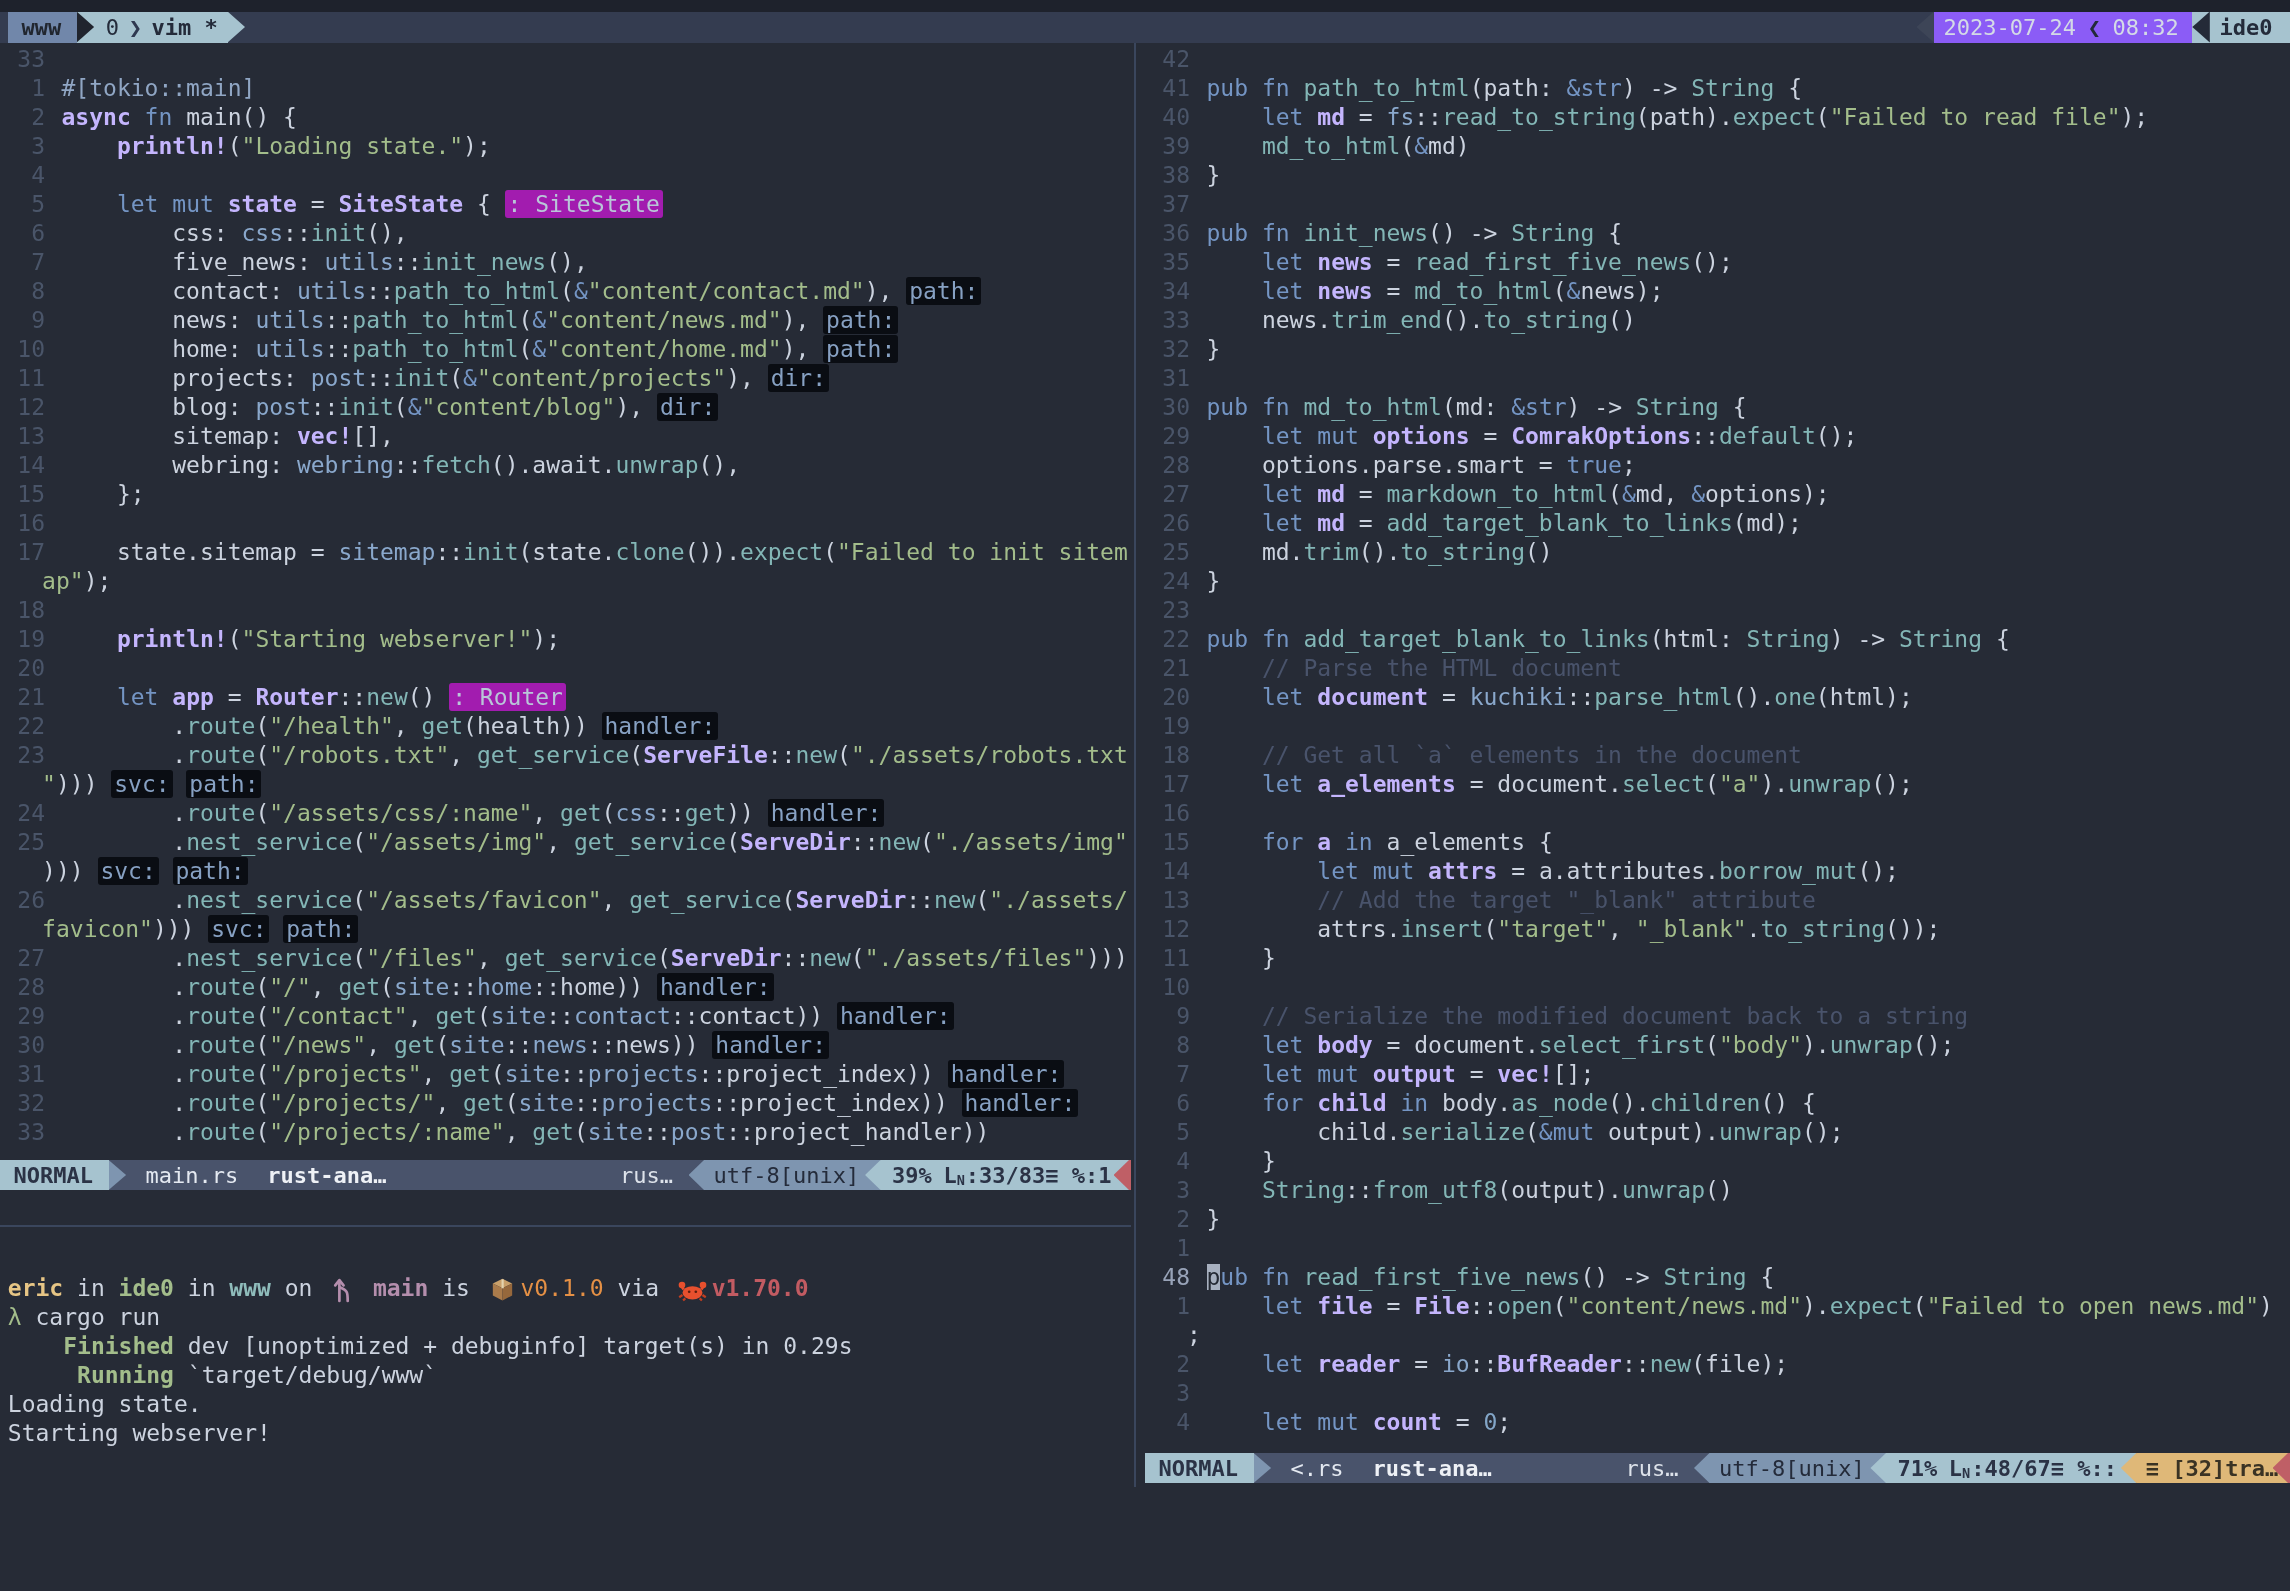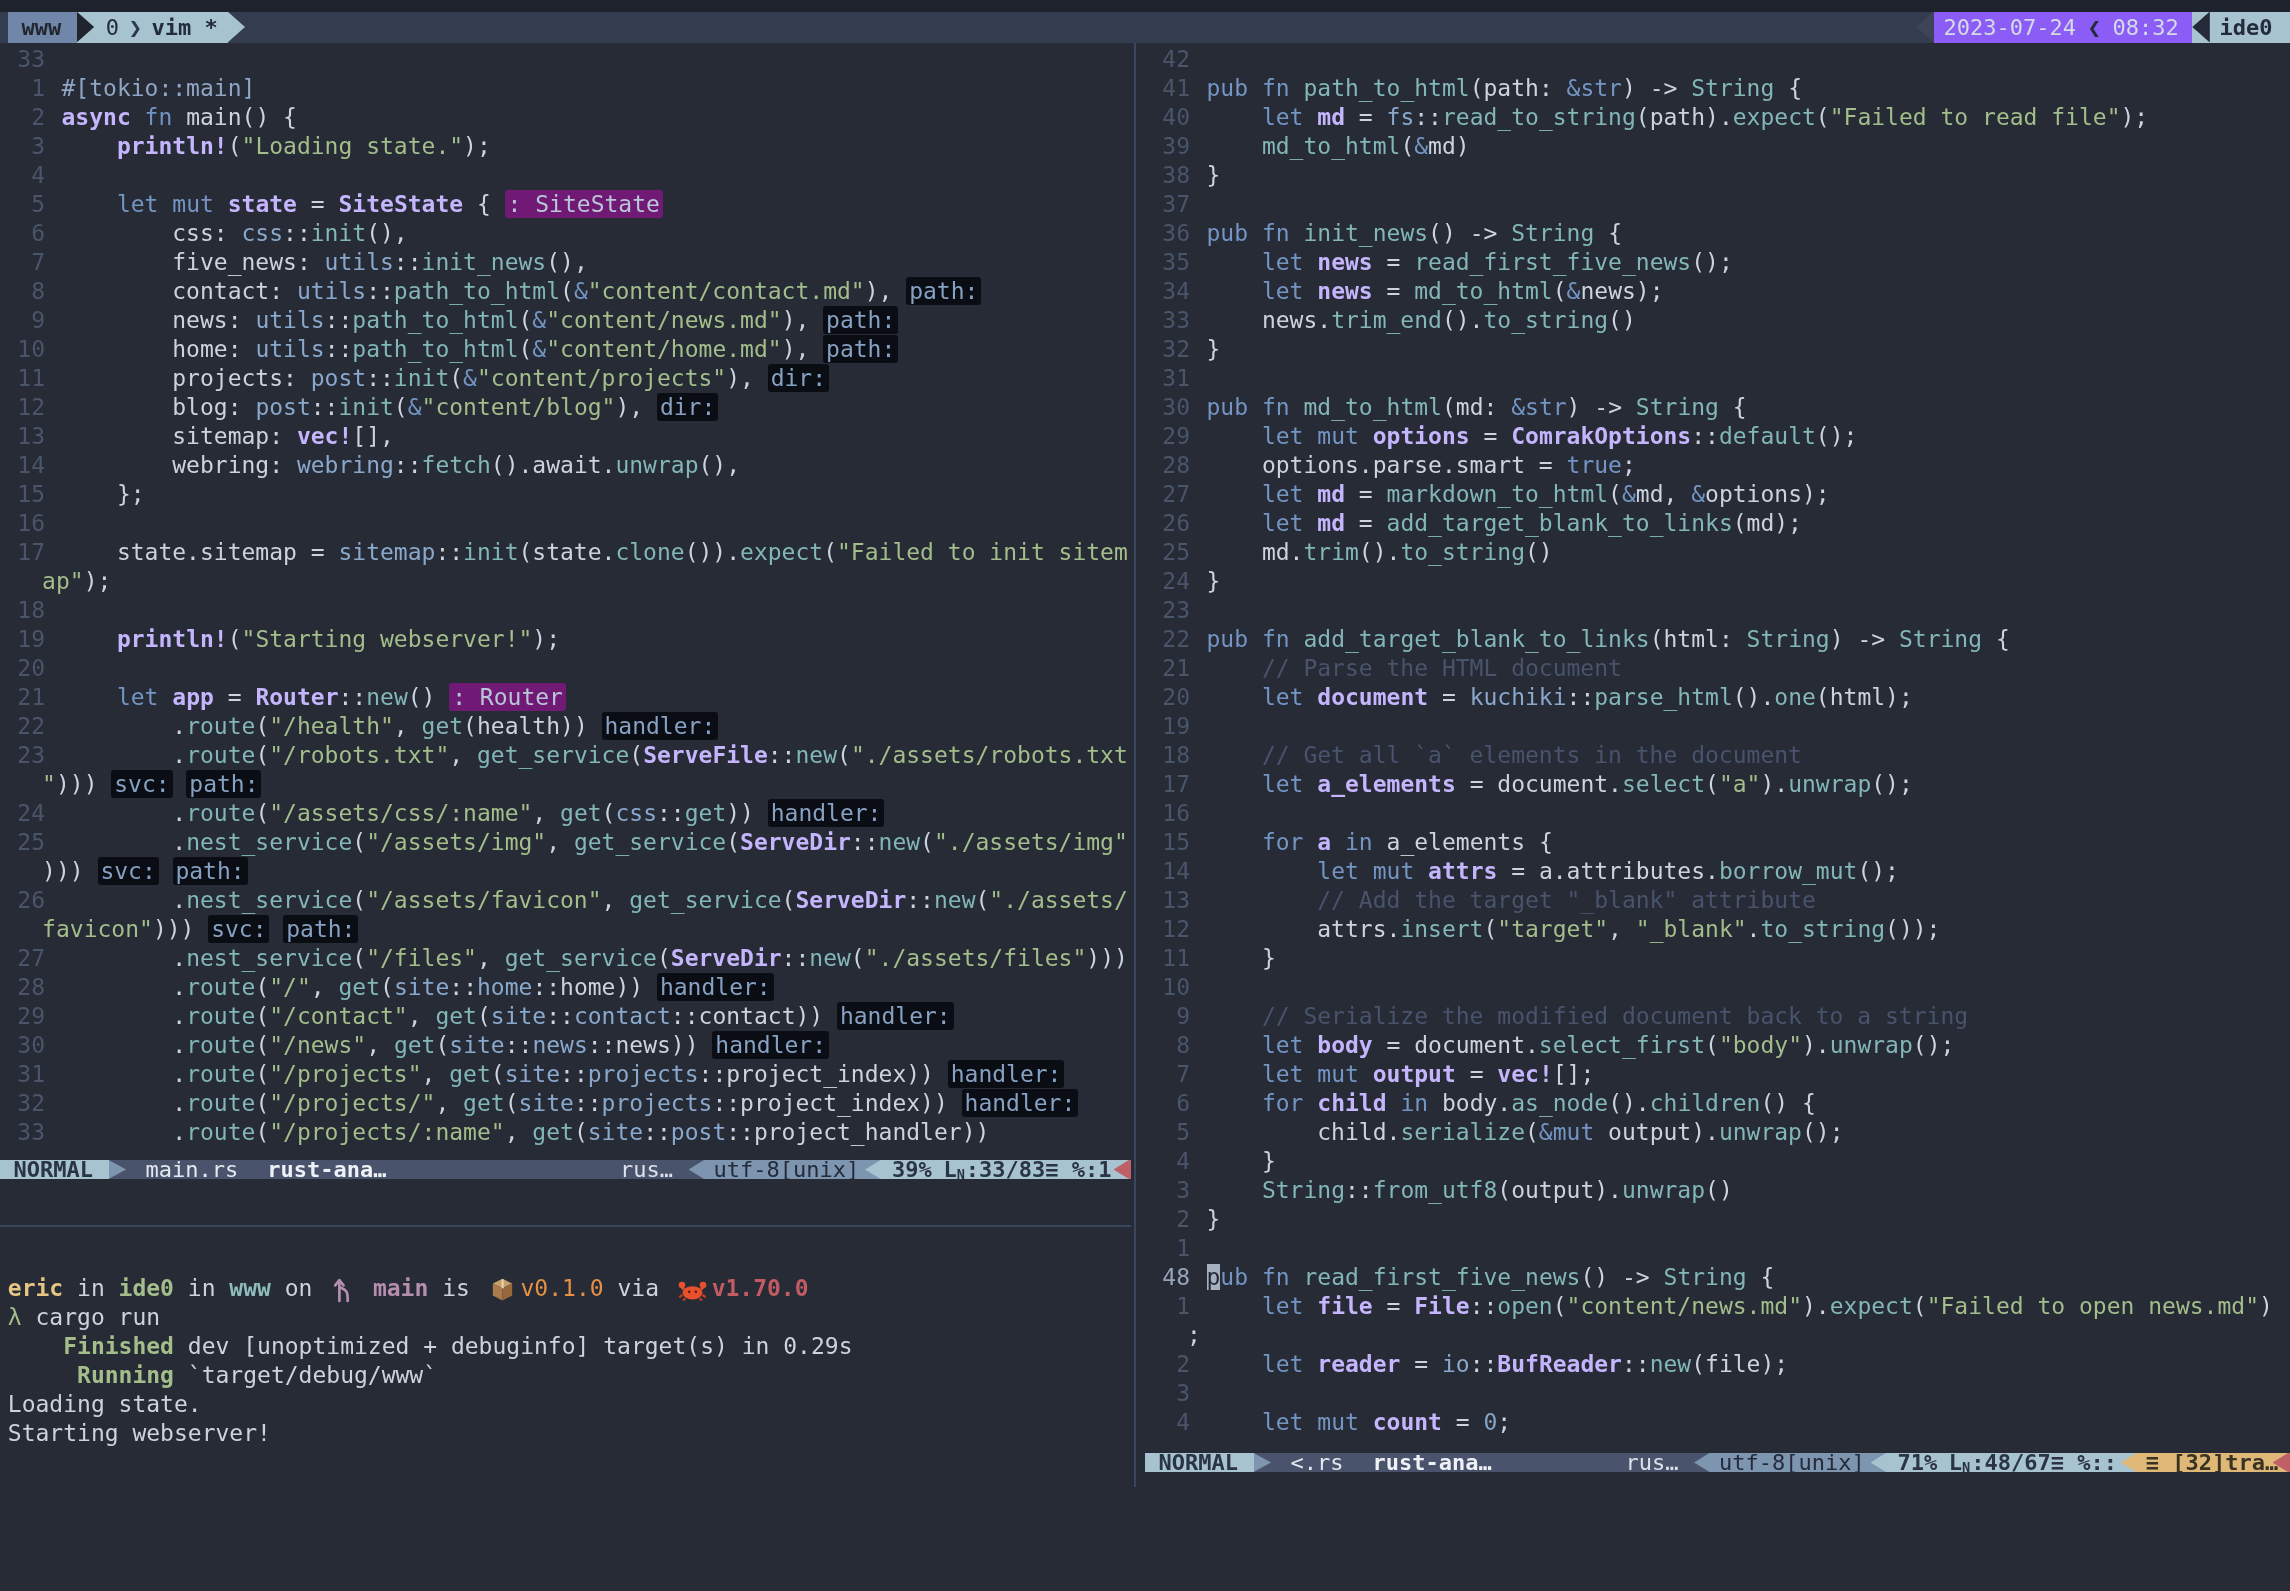--- a/index.html
+++ b/index.html
@@ -35,34 +35,34 @@
   .sg-k{color:#7495c4;}
   .sg-m{color:#8aa8cc;}
   .sg-f{color:#83b6b6;}
   .sg-t{color:#83b6b6;}
   .sg-s{color:#a3bd8b;}
   .sg-c{color:#49536b;}
   .sg-a{color:#90a6c4;}
   .sg-nm{color:#83a6c8;}
   .sg-wb{color:#c4b5fd;font-weight:bold;margin-top:37px;}
   .sg-hint{color:#87a1c3;background:#0a0d13;border-radius:2.9px;padding:1px 2.9px;}
-  .sg-hintt{color:#b9c6d8;background:#701a75;border-radius:2.9px;padding:1px 2.9px;}
+  .sg-hintt{color:#b9c6d8;background:#a21caf;border-radius:2.9px;padding:1px 2.9px;}
   .sg-cur{background:#a7b0bf;color:#242933;}
   
   .sg-lr{color:#c2606c;}
   .sg-lg{color:#a3bd8b;}
   .sg-y{color:#e6c585;font-weight:bold;}
   .sg-g{color:#a3bd8b;font-weight:bold;}
   .sg-cy{color:#8fbcbb;font-weight:bold;}
   .sg-pu{color:#b48ead;font-weight:bold;}
   .sg-o{color:#e59045;font-weight:normal;}
   .sg-r{color:#c25b62;font-weight:bold;}
   .icon{display:inline-flex;align-items:center;vertical-align:middle;margin:0 3.9px;}
   
-  .statusbar{position:absolute;height:19px;display:flex;align-items:stretch;background:#49536b;
+  .statusbar{position:absolute;height:30px;display:flex;align-items:stretch;background:#49536b;
              font-size:22px;overflow:hidden;}
   .statusbar .sseg{display:flex;align-items:center;white-space:pre;}
   .smode{background:#a6c3cf;color:#2b3346;font-weight:bold;padding:0 15.5px 0 13.6px;}
   .sfile{color:#e4e9f1;margin-left:19.4px;}
   .slsp{color:#eef1f6;font-weight:bold;margin-left:29px;}
   .sdiag{color:#dde2ea;margin-left:auto;margin-right:15.5px;}
   .senc{background:#7e95b0;color:#242b3a;padding:0 21.3px 0 25px;position:relative;z-index:2;
         clip-path:polygon(0 50%,15.5px 0,100% 0,100% 100%,15.5px 100%);margin-left:0;}
   .spct{background:#a6c3cf;color:#2b3346;font-weight:bold;padding:0 19.4px 0 27px;position:relative;z-index:3;
         margin-left:-15.5px;clip-path:polygon(0 50%,15.5px 0,100% 0,100% 100%,15.5px 100%);}

